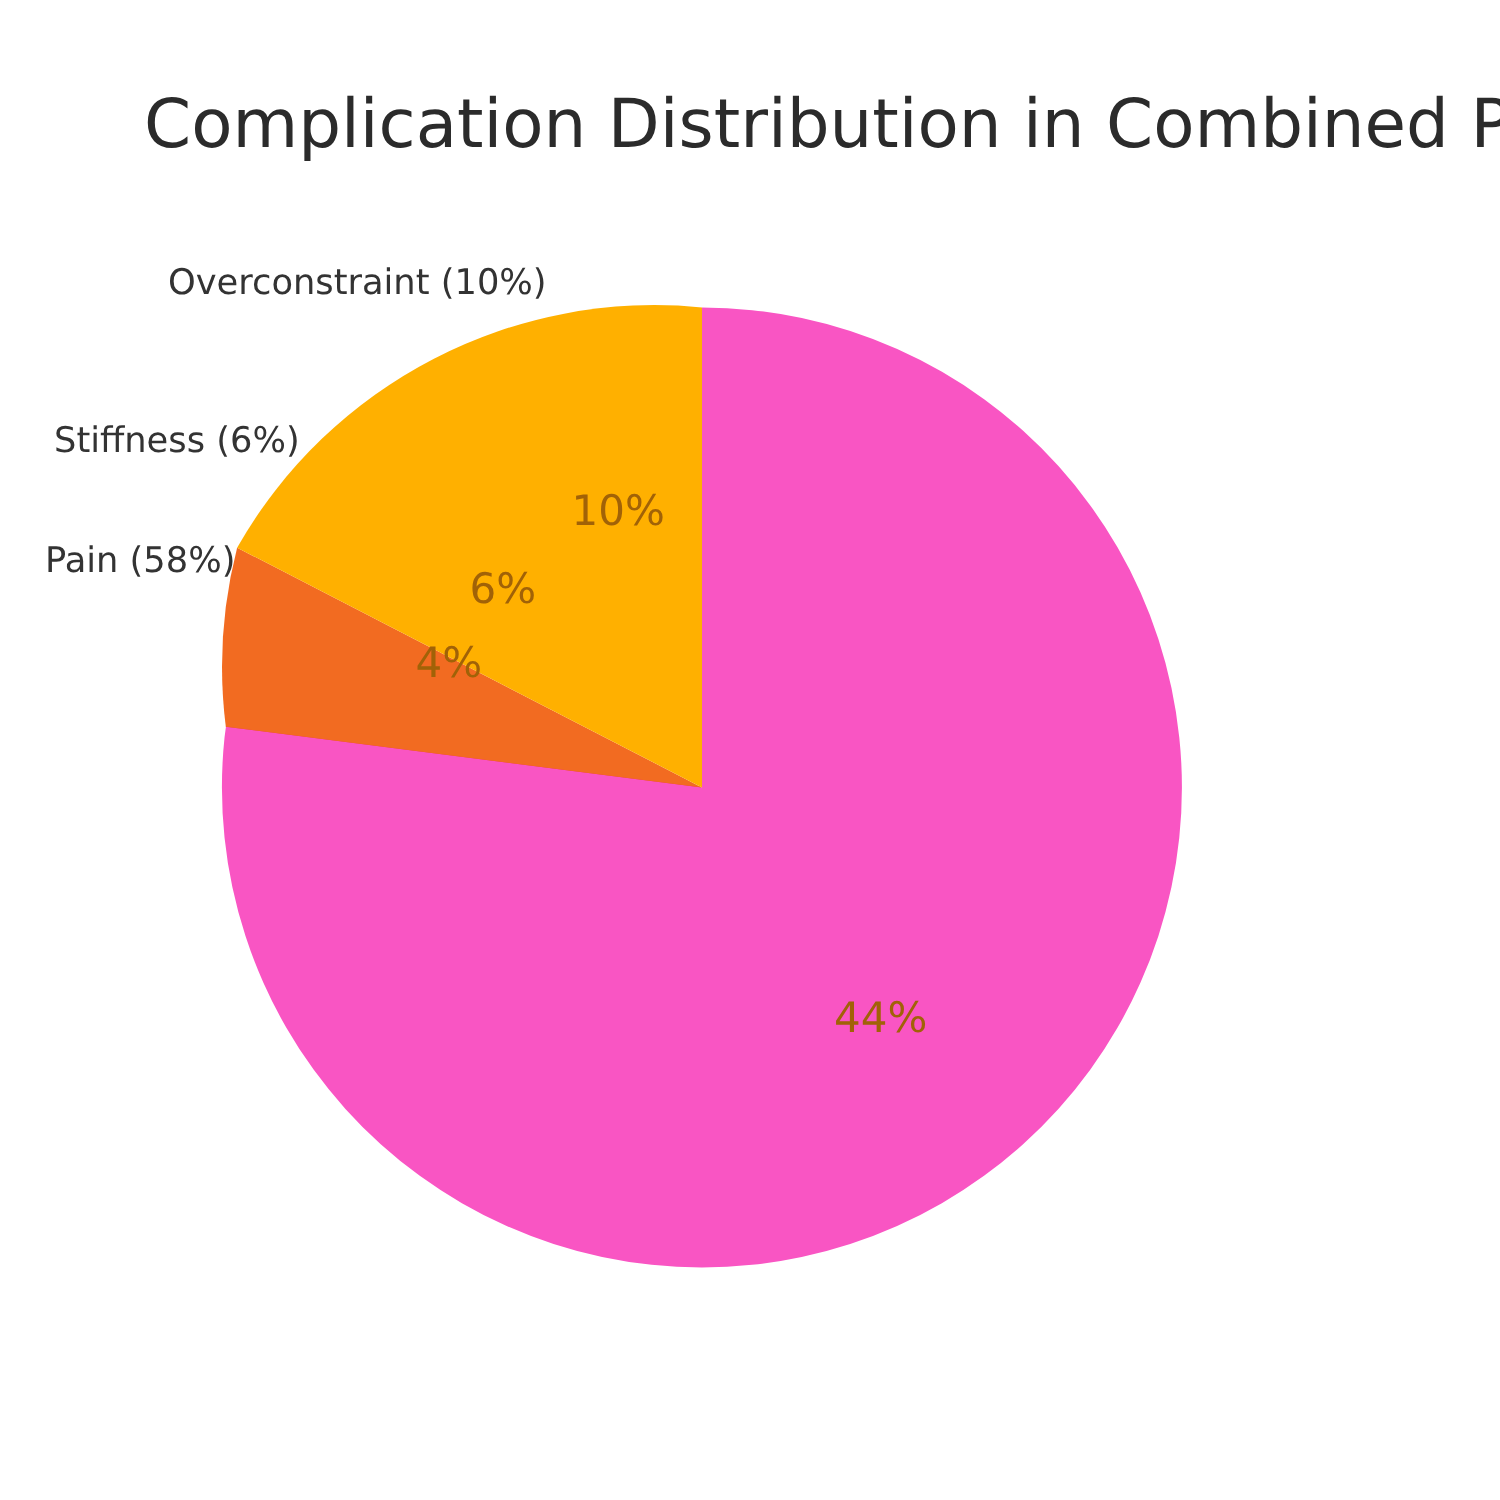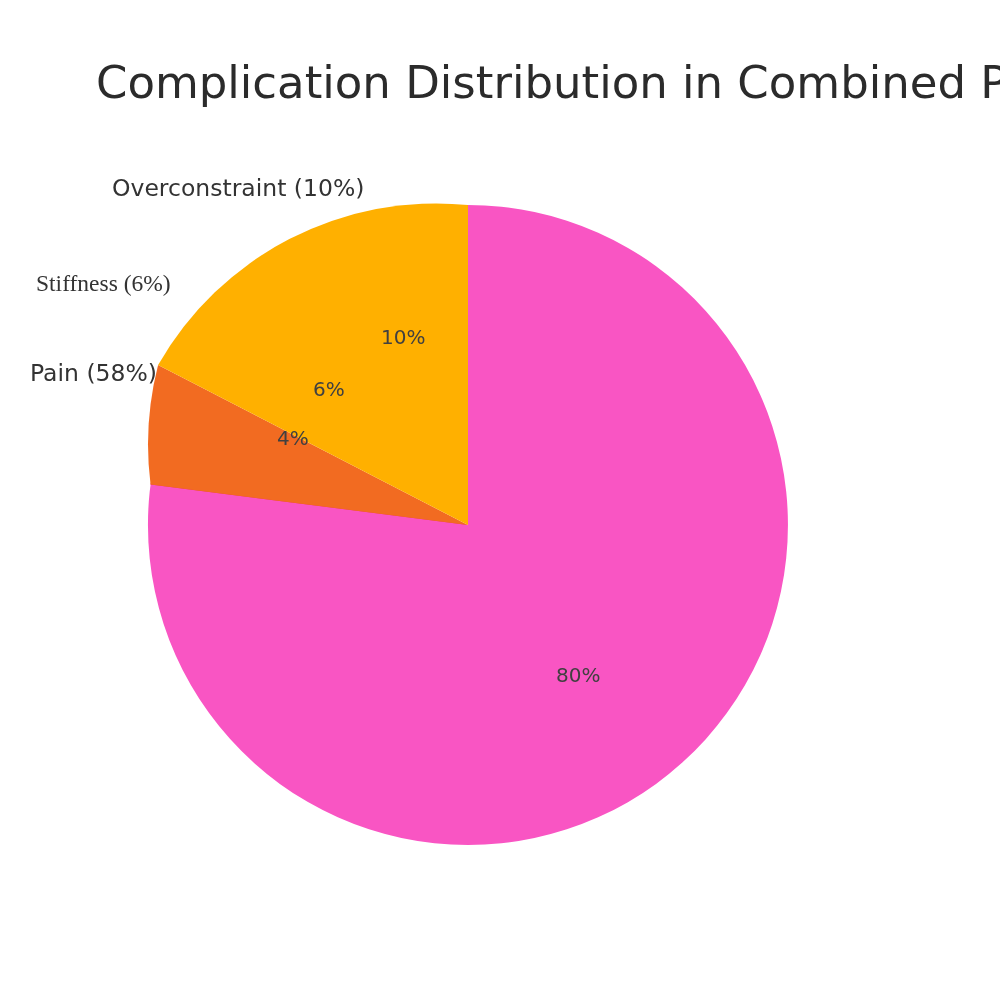--- a/index.html
+++ b/index.html
@@ -58,22 +58,22 @@
     position: absolute;
     font-size: 23.5px;
     color: #333333;
     white-space: nowrap;
     line-height: 1;
   }
 
   
   .pct-label {
     position: absolute;
-    font-size: 20px;
-    color: #404040;
+    font-size: 28px;
+    color: #a16207;
     white-space: nowrap;
     line-height: 1;
   }
 </style>
 </head>
 <body>
 
 <div id="chart-root">
 
   <div class="chart-title">
@@ -86,26 +86,26 @@
 
     <path d="M 468 525 L 163.61 426.11 A 320 320 0 0 1 150.53 484.45 Z" fill="#F2335C"></path>
 
     <path d="M 468 525 L 150.53 484.45 A 320 320 0 0 1 158.08 365.10 Z" fill="#F26B21"></path>
 
     <path d="M 468 525 L 158.08 365.10 A 320 320 0 0 1 468 205 Z" fill="#FFB000"></path>
   </svg>
 
   <div class="slice-label" style="left:96px; top:177px;margin-left:16px;">Overconstraint (10%)</div>
 
-  <div class="slice-label" style="left:36px; top:272px;font-family:Liberation Serif, serif;">Stiffness (6%)</div>
+  <div class="slice-label" style="left:36px; top:282px;">Stiffness (6%)</div>
 
   <div class="slice-label" style="left:30px; top:362px;">Pain (58%)</div>
 
 
   <div class="pct-label" style="left:381px; top:327px;">10%</div>
 
   <div class="pct-label" style="left:313px; top:379px;">6%</div>
 
   <div class="pct-label" style="left:277px; top:428px;">4%</div>
 
-  <div class="pct-label" style="left:556px; top:665px;">80%</div>
+  <div class="pct-label" style="left:556px; top:665px;">44%</div>
 
 </div>
 
 </body></html>

